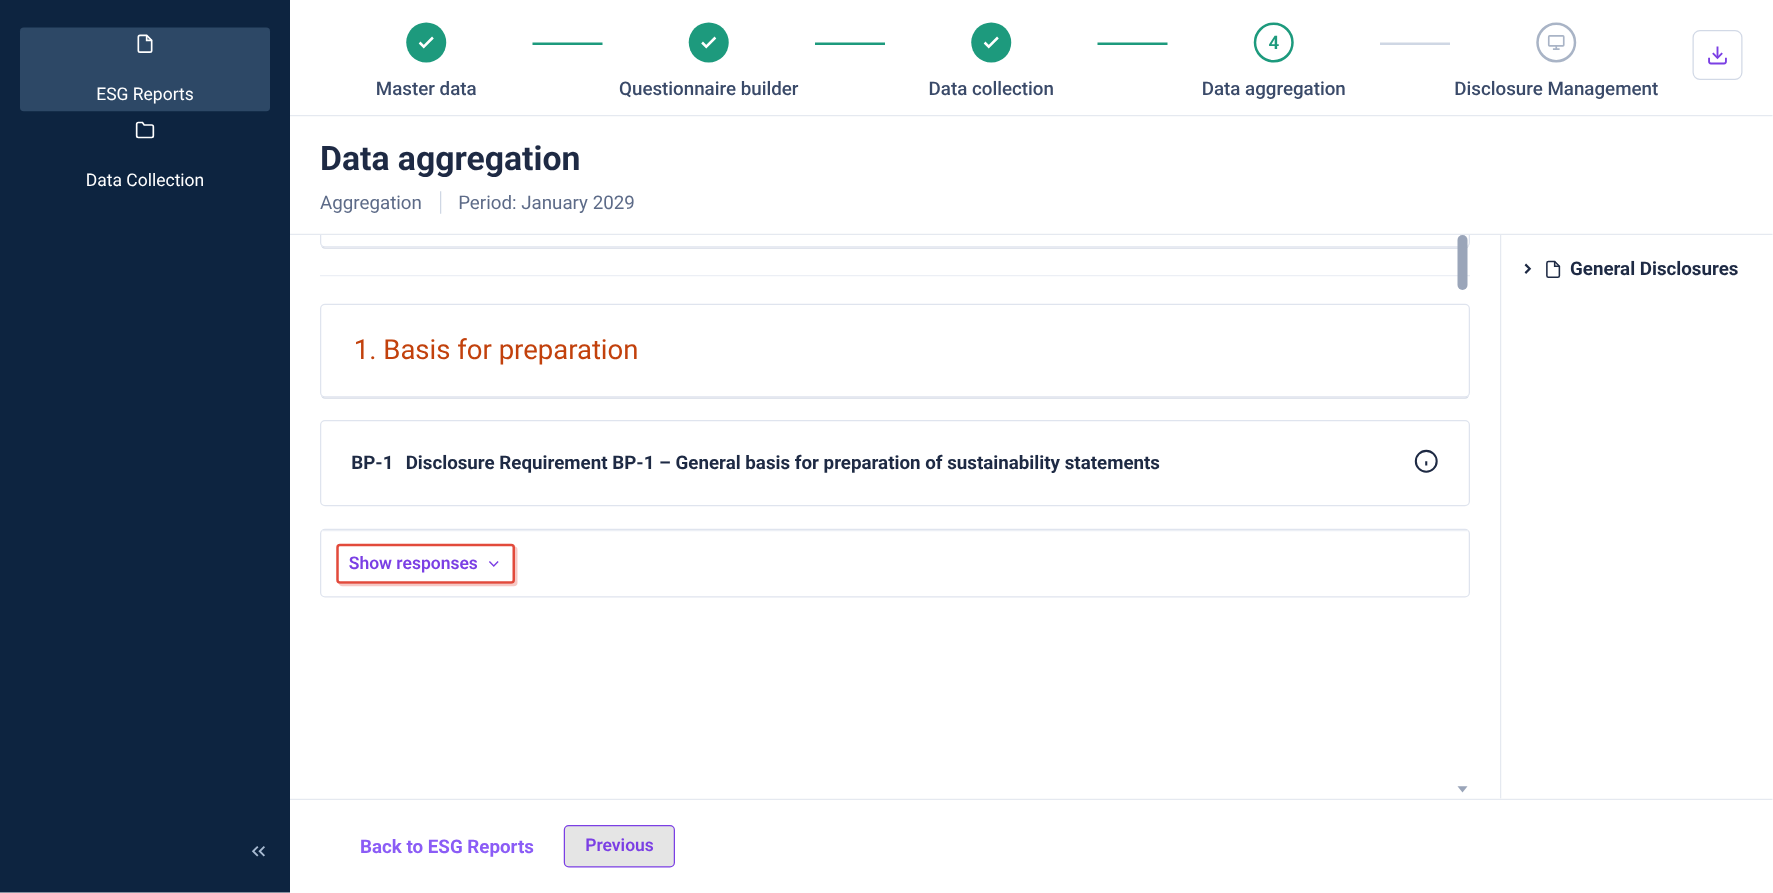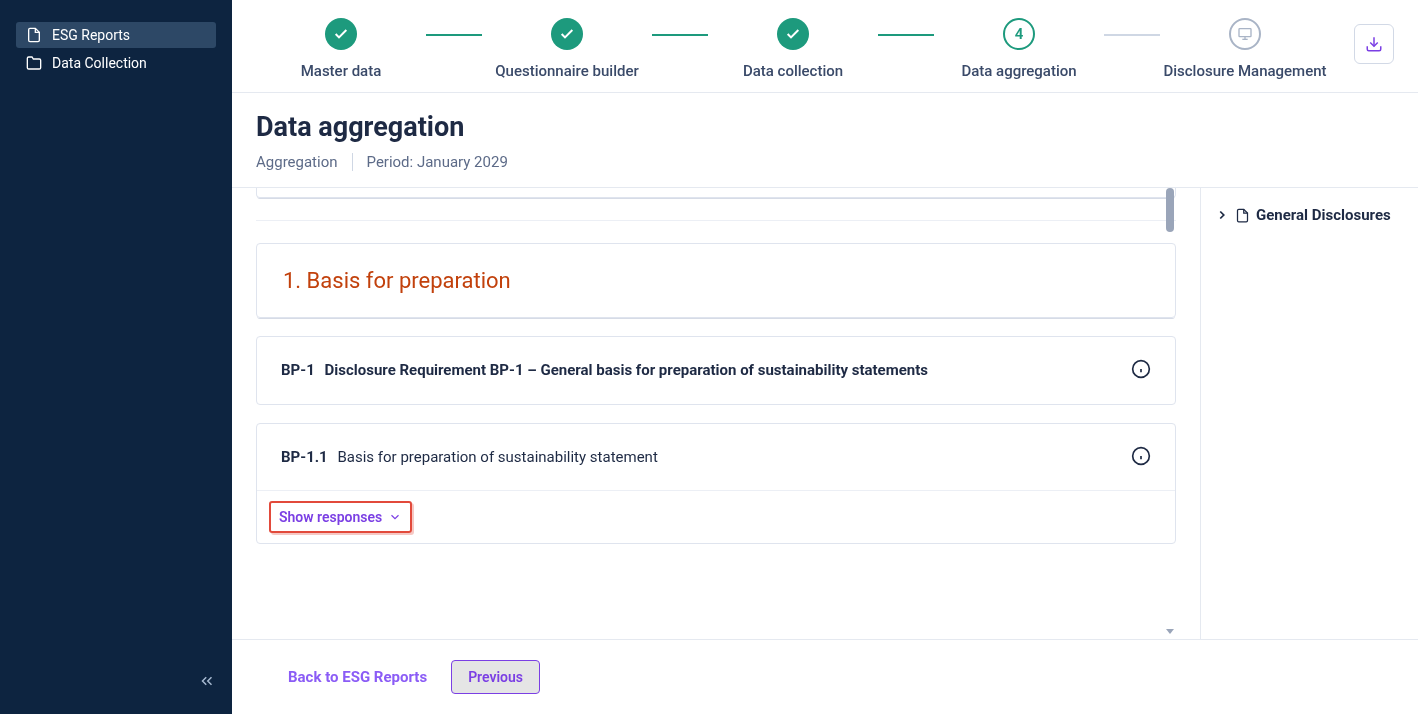--- a/index.html
+++ b/index.html
@@ -16,26 +16,27 @@
   .sidebar {
     width: 320px;
     background: #0d2440;
     color: #fff;
     position: relative;
     padding-top: 20px;
   }
   .sidebar-item {
     display: flex;
     align-items: center;
-    gap: 10px;
+    gap: 25px;
     padding: 5px 10px;
     margin: 2px 16px;
     font-size: 14px;
     cursor: pointer;
     border-radius: 3px;
+    flex-direction: column;
   }
   .sidebar-item.active {
     background: #2d4866;
   }
   .sidebar-item svg { flex: 0 0 auto; }
   .sidebar-collapse {
     position: absolute;
     bottom: 20px;
     right: 16px;
     color: #a6b9d0;
@@ -348,31 +349,20 @@
             </div>
             <svg class="info-icon" width="20" height="20" viewBox="0 0 24 24" fill="none" stroke="currentColor" stroke-width="2">
                 <circle cx="12" cy="12" r="10"></circle>
                 <line x1="12" y1="16" x2="12" y2="12"></line>
                 <line x1="12" y1="8" x2="12.01" y2="8"></line>
               </svg>
           </div>
         </div>
 
         <div class="req-card">
-          <div class="req-head">
-            <div class="req-title">
-              <b>BP-1.1</b>
-              <span>Basis for preparation of sustainability statement</span>
-            </div>
-            <svg class="info-icon" width="20" height="20" viewBox="0 0 24 24" fill="none" stroke="currentColor" stroke-width="2">
-                <circle cx="12" cy="12" r="10"></circle>
-                <line x1="12" y1="16" x2="12" y2="12"></line>
-                <line x1="12" y1="8" x2="12.01" y2="8"></line>
-              </svg>
-          </div>
           <div class="req-foot">
             <span class="show-resp">
               <span>Show responses</span>
               <svg width="14" height="14" viewBox="0 0 24 24" fill="none" stroke="currentColor" stroke-width="2">
                   <polyline points="6 9 12 15 18 9"></polyline>
                 </svg>
             </span>
           </div>
         </div>
 

